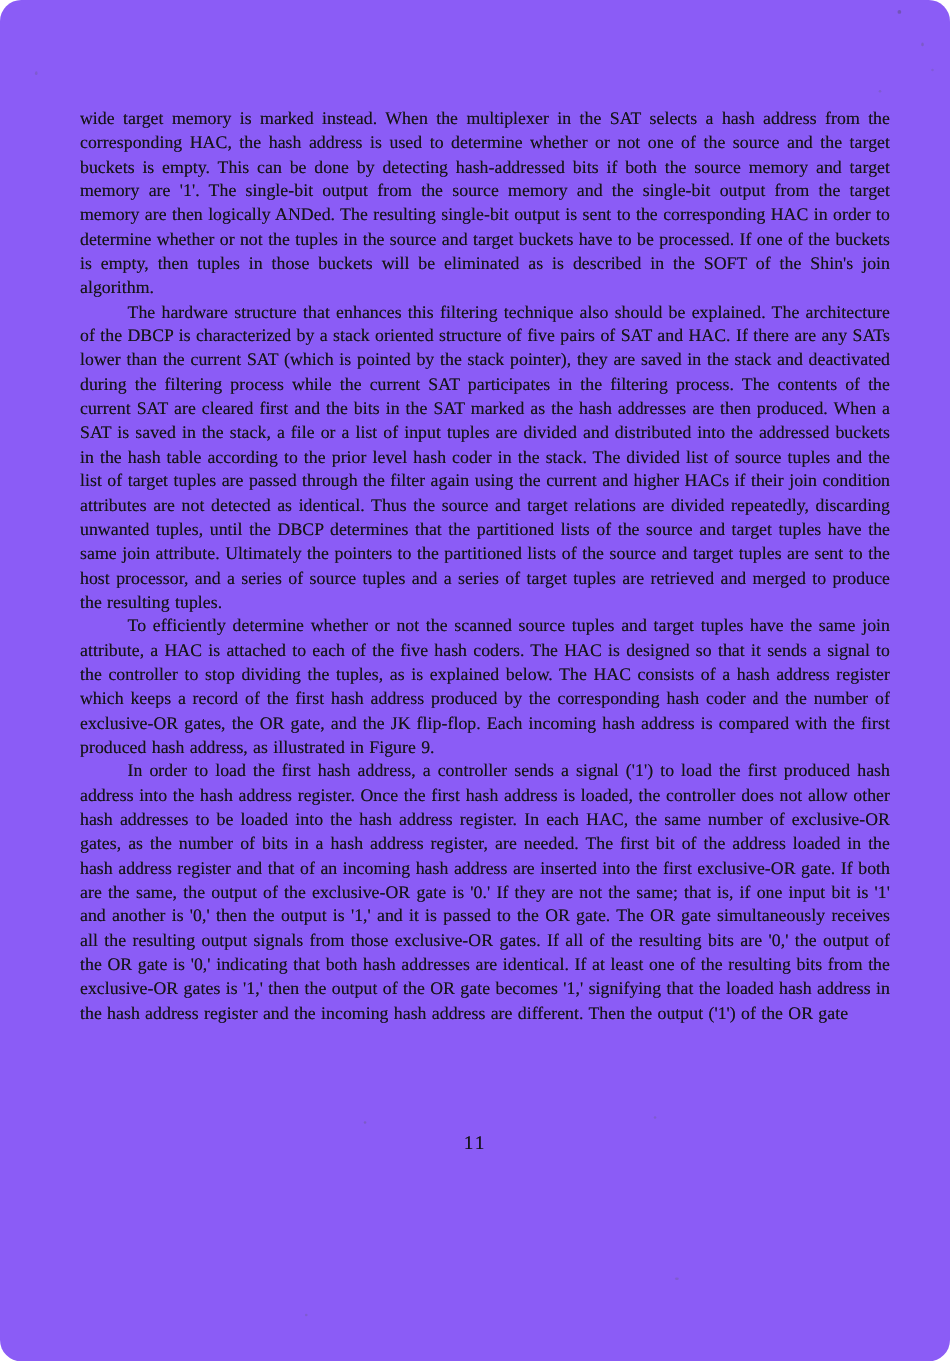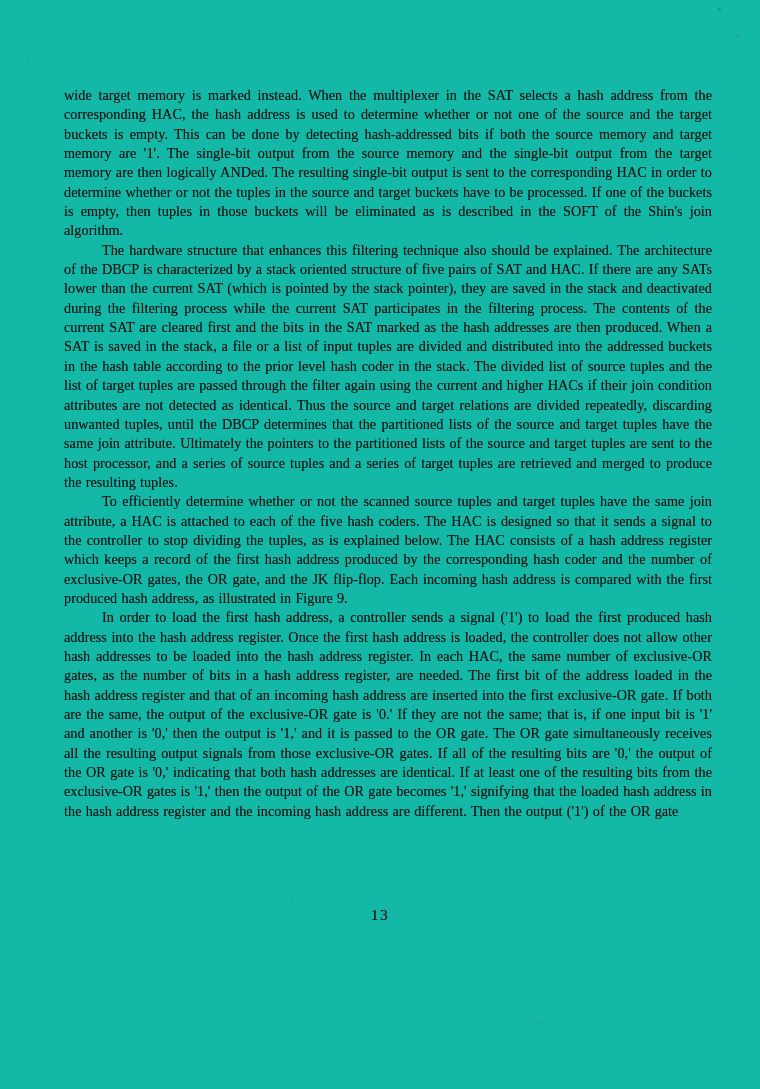--- a/index.html
+++ b/index.html
@@ -4,24 +4,25 @@
 <style>
   html, body {
     margin: 0;
     padding: 0;
     background: #ffffff;
   }
   .page {
     position: relative;
     width: 760px;
     height: 1089px;
-    background: #14b8a6;
+    background: #8b5cf6;
     overflow: hidden;
     font-family: "Liberation Serif", serif;
     color: #161616;
+    border-radius: 17px;
   }
   .body-text {
     position: absolute;
     left: 64px;
     top: 86px;
     width: 648px;
     text-align: justify;
     font-size: 14.2px;
     line-height: 19.35px;
     letter-spacing: 0.05px;
@@ -76,15 +77,15 @@
   <span class="speck s8"></span>
   <span class="speck s9"></span>
 
   <div class="body-text">
     <p class="continuation">wide target memory is marked instead. When the multiplexer in the SAT selects a hash address from the corresponding HAC, the hash address is used to determine whether or not one of the source and the target buckets is empty. This can be done by detecting hash-addressed bits if both the source memory and target memory are '1'. The single-bit output from the source memory and the single-bit output from the target memory are then logically ANDed. The resulting single-bit output is sent to the corresponding HAC in order to determine whether or not the tuples in the source and target buckets have to be processed. If one of the buckets is empty, then tuples in those buckets will be eliminated as is described in the SOFT of the Shin's join algorithm.</p>
     <p>The hardware structure that enhances this filtering technique also should be explained. The architecture of the DBCP is characterized by a stack oriented structure of five pairs of SAT and HAC. If there are any SATs lower than the current SAT (which is pointed by the stack pointer), they are saved in the stack and deactivated during the filtering process while the current SAT participates in the filtering process. The contents of the current SAT are cleared first and the bits in the SAT marked as the hash addresses are then produced. When a SAT is saved in the stack, a file or a list of input tuples are divided and distributed into the addressed buckets in the hash table according to the prior level hash coder in the stack. The divided list of source tuples and the list of target tuples are passed through the filter again using the current and higher HACs if their join condition attributes are not detected as identical. Thus the source and target relations are divided repeatedly, discarding unwanted tuples, until the DBCP determines that the partitioned lists of the source and target tuples have the same join attribute. Ultimately the pointers to the partitioned lists of the source and target tuples are sent to the host processor, and a series of source tuples and a series of target tuples are retrieved and merged to produce the resulting tuples.</p>
     <p>To efficiently determine whether or not the scanned source tuples and target tuples have the same join attribute, a HAC is attached to each of the five hash coders. The HAC is designed so that it sends a signal to the controller to stop dividing the tuples, as is explained below. The HAC consists of a hash address register which keeps a record of the first hash address produced by the corresponding hash coder and the number of exclusive-OR gates, the OR gate, and the JK flip-flop. Each incoming hash address is compared with the first produced hash address, as illustrated in Figure 9.</p>
     <p>In order to load the first hash address, a controller sends a signal ('1') to load the first produced hash address into the hash address register. Once the first hash address is loaded, the controller does not allow other hash addresses to be loaded into the hash address register. In each HAC, the same number of exclusive-OR gates, as the number of bits in a hash address register, are needed. The first bit of the address loaded in the hash address register and that of an incoming hash address are inserted into the first exclusive-OR gate. If both are the same, the output of the exclusive-OR gate is '0.' If they are not the same; that is, if one input bit is '1' and another is '0,' then the output is '1,' and it is passed to the OR gate. The OR gate simultaneously receives all the resulting output signals from those exclusive-OR gates. If all of the resulting bits are '0,' the output of the OR gate is '0,' indicating that both hash addresses are identical. If at least one of the resulting bits from the exclusive-OR gates is '1,' then the output of the OR gate becomes '1,' signifying that the loaded hash address in the hash address register and the incoming hash address are different. Then the output ('1') of the OR gate</p>
   </div>
 
-  <div class="page-number">13</div>
+  <div class="page-number">11</div>
 
 </div>
 
 </body></html>

